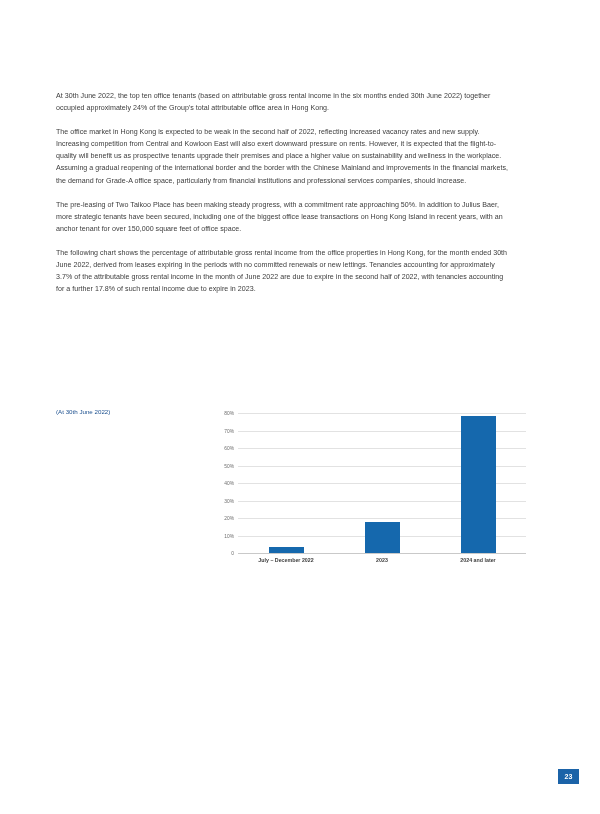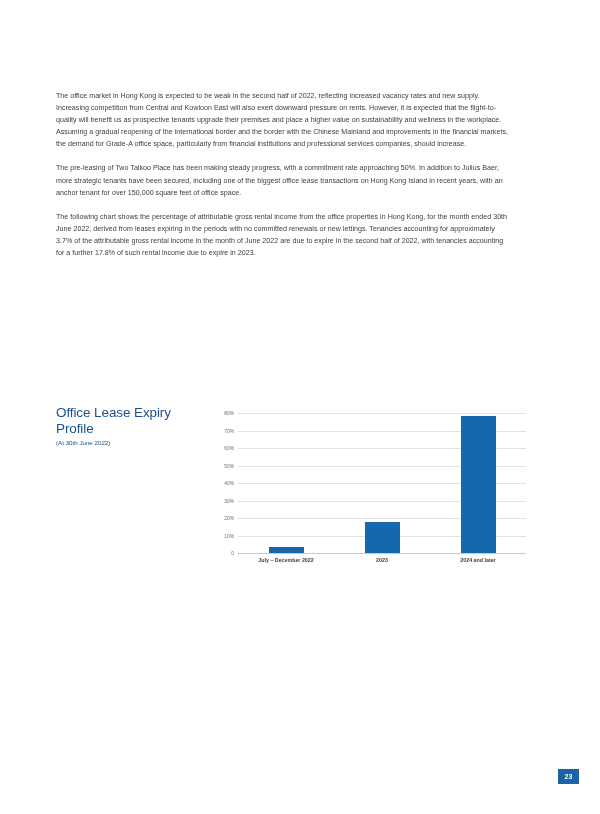--- a/index.html
+++ b/index.html
@@ -165,34 +165,34 @@
     letter-spacing: 0.2px;
   }
 </style>
 </head>
 <body>
 
 <div class="page">
 
   <div class="content">
 
+    <p class="body-text">At 30th June 2022, the top ten office tenants (based on attributable gross rental income in the six months ended 30th June 2022) together occupied approximately 24% of the Group's total attributable office area in Hong Kong.</p>
 
 
     <p class="body-text">The office market in Hong Kong is expected to be weak in the second half of 2022, reflecting increased vacancy rates and new supply. Increasing competition from Central and Kowloon East will also exert downward pressure on rents. However, it is expected that the flight-to-quality will benefit us as prospective tenants upgrade their premises and place a higher value on sustainability and wellness in the workplace. Assuming a gradual reopening of the international border and the border with the Chinese Mainland and improvements in the financial markets, the demand for Grade-A office space, particularly from financial institutions and professional services companies, should increase.</p>
 
     <p class="body-text">The pre-leasing of Two Taikoo Place has been making steady progress, with a commitment rate approaching 50%. In addition to Julius Baer, more strategic tenants have been secured, including one of the biggest office lease transactions on Hong Kong Island in recent years, with an anchor tenant for over 150,000 square feet of office space.</p>
 
     <p class="body-text">The following chart shows the percentage of attributable gross rental income from the office properties in Hong Kong, for the month ended 30th June 2022, derived from leases expiring in the periods with no committed renewals or new lettings. Tenancies accounting for approximately 3.7% of the attributable gross rental income in the month of June 2022 are due to expire in the second half of 2022, with tenancies accounting for a further 17.8% of such rental income due to expire in 2023.</p>
 
   </div>
 
   <div class="chart-block">
 
     <div class="chart-title-wrap">
-      <div class="chart-title">Office Lease Expiry Profile</div>
       <div class="chart-subtitle">(At 30th June 2022)</div>
     </div>
 
     <div class="plot-area">
       <div class="grid" id="grid-host">
           <div class="gridline axis-base" style="top: 140px;"></div>
           <div class="ytick" style="top: 140px;">0</div>
           <div class="gridline" style="top: 122.5px;"></div>
           <div class="ytick" style="top: 122.5px;">10%</div>
           <div class="gridline" style="top: 105px;"></div>

